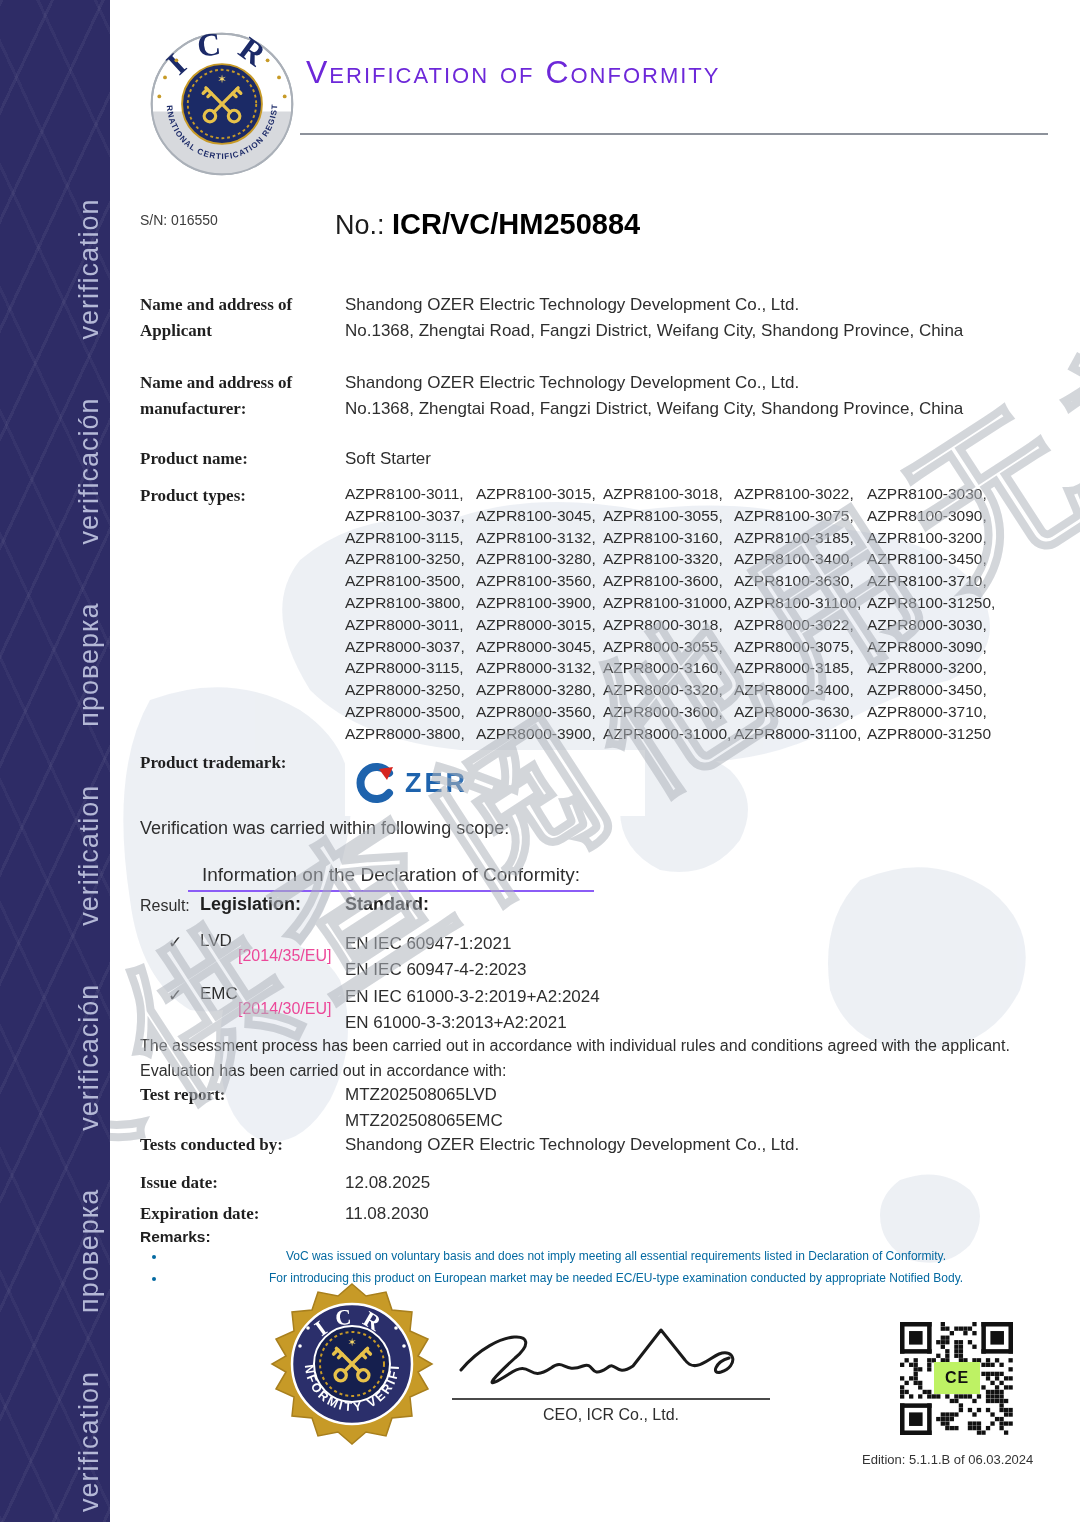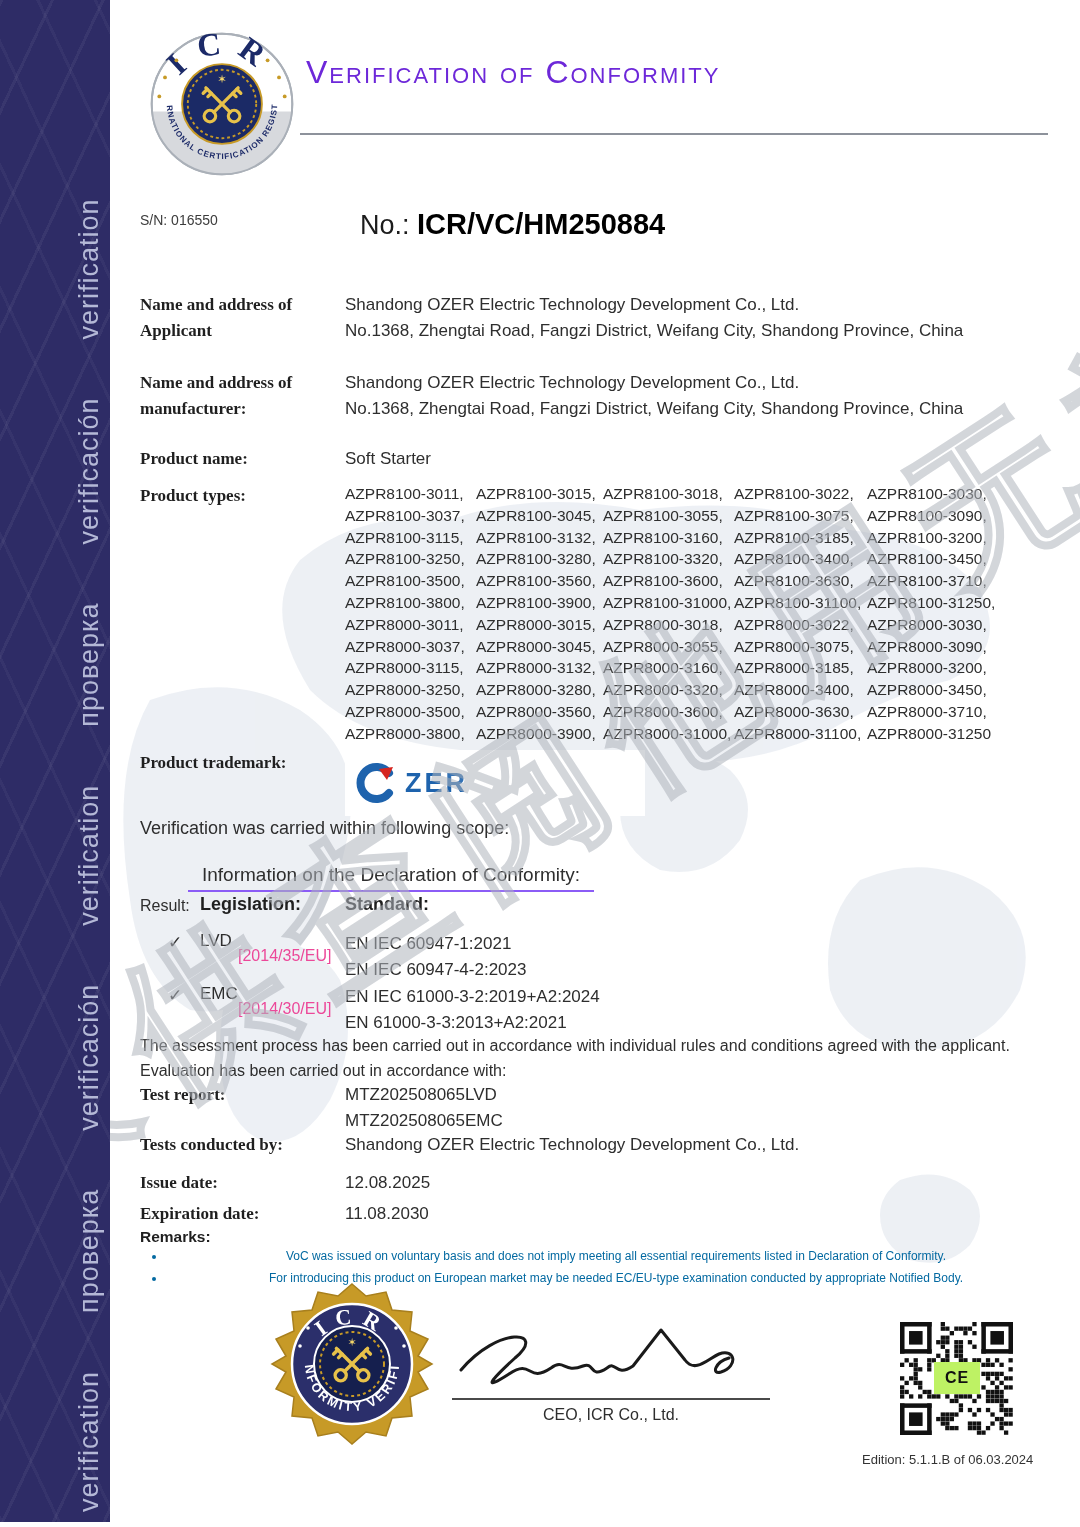--- a/index.html
+++ b/index.html
@@ -15,21 +15,21 @@
        repeating-linear-gradient(65deg, rgba(255,255,255,0.04) 0 3px, transparent 3px 52px);}
   .side-text{position:absolute;left:74px;top:1512px;transform:rotate(-90deg);transform-origin:0 0;
      white-space:nowrap;font-size:27px;color:#b4b8d6;letter-spacing:1px;}
   .side-text span{margin-right:58px;}
   
   .seal-top{position:absolute;left:146px;top:28px;width:152px;height:152px;z-index:2;}
   .title{position:absolute;left:306px;top:54px;z-index:2;font-variant:small-caps;
      font-size:32px;letter-spacing:2px;color:#6d28d9;font-weight:500;}
   .title-rule{position:absolute;left:300px;top:133px;width:748px;height:2px;background:#8d929b;z-index:2;}
   .sn{position:absolute;left:140px;top:212px;font-size:14px;color:#3c3c3c;z-index:2;}
-  .cert-no{position:absolute;left:360px;top:208px;font-size:27px;color:#1c1c1c;z-index:2;}
+  .cert-no{position:absolute;left:335px;top:208px;font-size:27px;color:#1c1c1c;z-index:2;}
   .cert-no b{font-size:29px;color:#000;}
   
   .frow{position:absolute;left:140px;width:908px;display:grid;grid-template-columns:205px 1fr;z-index:2;}
   .flabel{font-weight:bold;font-size:17px;line-height:26px;color:#1f1f1f;font-family:Liberation Serif, serif;}
   .fvalue{font-size:17px;line-height:26px;color:#2e2e2e;}
   .types-row{display:grid;grid-template-columns:131px 127px 131px 133px auto;font-size:15.5px;line-height:21.8px;color:#2e2e2e;}
   .trademark-card{width:300px;height:66px;background:#fff;display:flex;align-items:center;}
   .ozer{display:flex;align-items:center;}
   .ozer .zer{font-size:27px;font-weight:bold;color:#1e63ad;letter-spacing:3px;margin-left:8px;}
   .scope-line{position:absolute;left:140px;top:818px;font-size:18px;color:#2e2e2e;z-index:2;}

